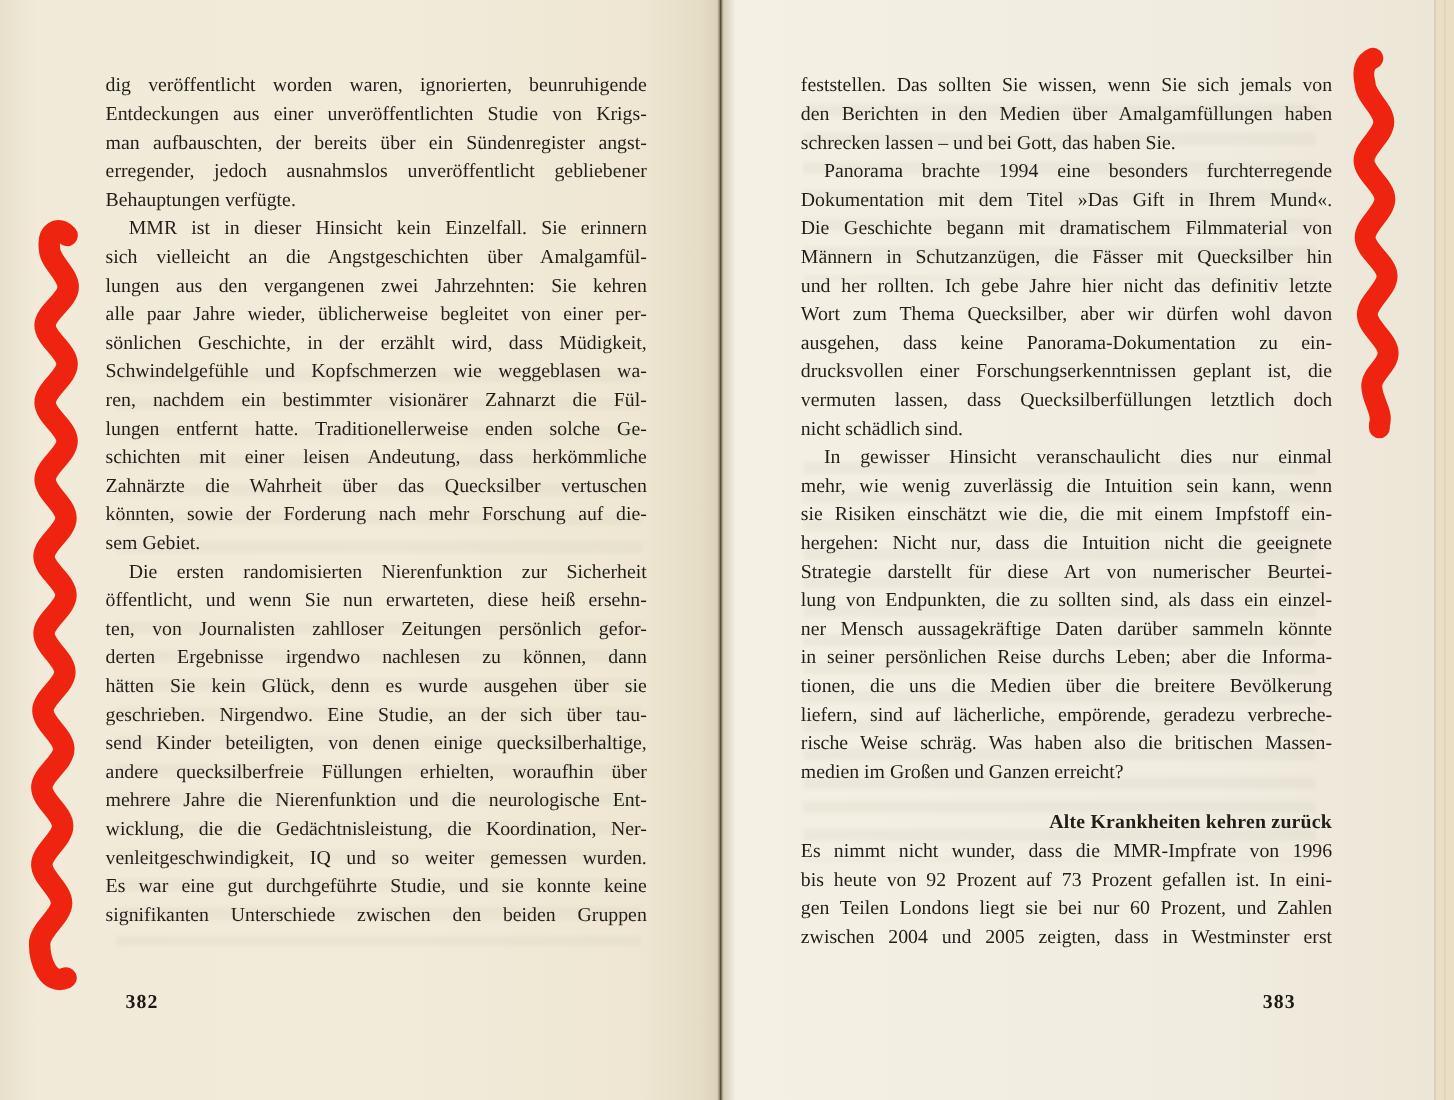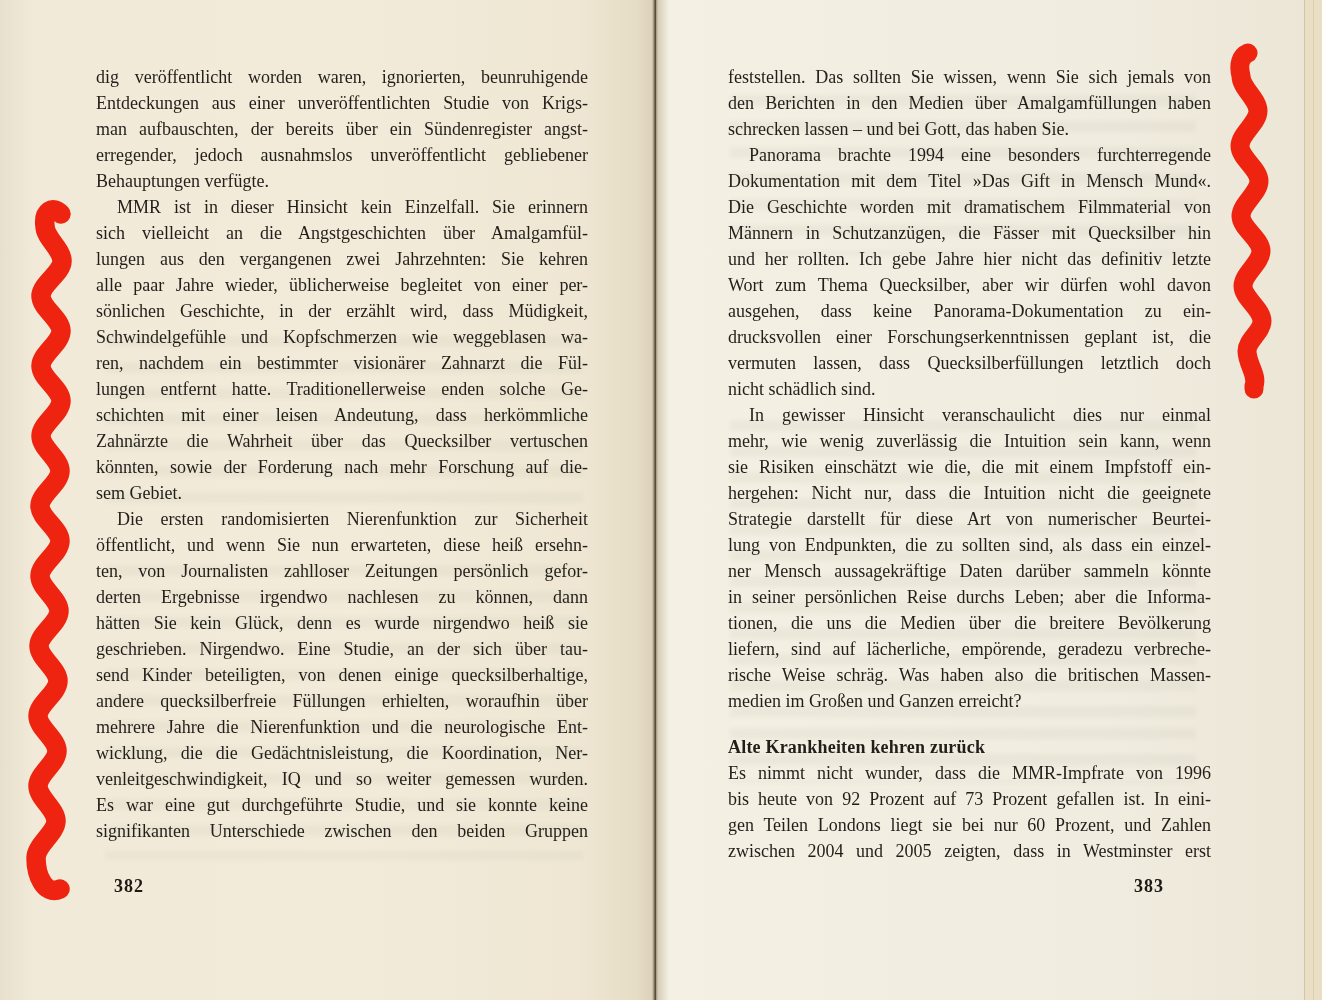--- a/index.html
+++ b/index.html
@@ -21,23 +21,23 @@
     background:repeating-linear-gradient(180deg,rgba(128,138,116,.14) 0 11px,rgba(0,0,0,0) 11px 26px);}
 
   .text-col{position:absolute;color:#221e1a;font-size:18px;line-height:26px;}
   .col-left{left:96px;top:64px;width:492px;}
   .col-right{left:728px;top:64px;width:483px;}
   .line{height:26px;}
   .just{text-align:justify;text-align-last:justify;}
   .indent{text-indent:21px;}
   .bold{font-weight:bold;letter-spacing:.2px;}
 
-  .pagenum{position:absolute;top:876px;font-weight:bold;font-size:18px;color:#1d1915;letter-spacing:1px;}
+  .pagenum{position:absolute;top:900px;font-weight:bold;font-size:18px;color:#1d1915;letter-spacing:1px;}
   .pn-left{left:114px;}
-  .pn-right{left:1134px;width:58px;text-align:left;}
+  .pn-right{left:1134px;width:58px;text-align:center;}
 
   svg.marks{position:absolute;left:0;top:0;pointer-events:none;}
 </style>
 </head>
 <body>
 
 <div class="spread">
 
   <div class="page page-left">
     <div class="ghost" style="left:105px;top:336px;width:478px;height:170px;"></div>
@@ -71,57 +71,57 @@
       <div class="line just">ren, nachdem ein bestimmter visionärer Zahnarzt die Fül-</div>
       <div class="line just">lungen entfernt hatte. Traditionellerweise enden solche Ge-</div>
       <div class="line just">schichten mit einer leisen Andeutung, dass herkömmliche</div>
       <div class="line just">Zahnärzte die Wahrheit über das Quecksilber vertuschen</div>
       <div class="line just">könnten, sowie der Forderung nach mehr Forschung auf die-</div>
       <div class="line">sem Gebiet.</div>
       <div class="line just indent">Die ersten randomisierten Nierenfunktion zur Sicherheit</div>
       <div class="line just">öffentlicht, und wenn Sie nun erwarteten, diese heiß ersehn-</div>
       <div class="line just">ten, von Journalisten zahlloser Zeitungen persönlich gefor-</div>
       <div class="line just">derten Ergebnisse irgendwo nachlesen zu können, dann</div>
-      <div class="line just">hätten Sie kein Glück, denn es wurde nirgendwo heiß sie</div>
+      <div class="line just">hätten Sie kein Glück, denn es wurde ausgehen über sie</div>
       <div class="line just">geschrieben. Nirgendwo. Eine Studie, an der sich über tau-</div>
       <div class="line just">send Kinder beteiligten, von denen einige quecksilberhaltige,</div>
       <div class="line just">andere quecksilberfreie Füllungen erhielten, woraufhin über</div>
       <div class="line just">mehrere Jahre die Nierenfunktion und die neurologische Ent-</div>
       <div class="line just">wicklung, die die Gedächtnisleistung, die Koordination, Ner-</div>
       <div class="line just">venleitgeschwindigkeit, IQ und so weiter gemessen wurden.</div>
       <div class="line just">Es war eine gut durchgeführte Studie, und sie konnte keine</div>
       <div class="line just">signifikanten Unterschiede zwischen den beiden Gruppen</div>
     </div>
   <div class="text-col col-right" id="right-col">
       <div class="line just">feststellen. Das sollten Sie wissen, wenn Sie sich jemals von</div>
       <div class="line just">den Berichten in den Medien über Amalgamfüllungen haben</div>
       <div class="line">schrecken lassen – und bei Gott, das haben Sie.</div>
       <div class="line just indent">Panorama brachte 1994 eine besonders furchterregende</div>
-      <div class="line just">Dokumentation mit dem Titel »Das Gift in Mensch Mund«.</div>
-      <div class="line just">Die Geschichte worden mit dramatischem Filmmaterial von</div>
+      <div class="line just">Dokumentation mit dem Titel »Das Gift in Ihrem Mund«.</div>
+      <div class="line just">Die Geschichte begann mit dramatischem Filmmaterial von</div>
       <div class="line just">Männern in Schutzanzügen, die Fässer mit Quecksilber hin</div>
       <div class="line just">und her rollten. Ich gebe Jahre hier nicht das definitiv letzte</div>
       <div class="line just">Wort zum Thema Quecksilber, aber wir dürfen wohl davon</div>
       <div class="line just">ausgehen, dass keine Panorama-Dokumentation zu ein-</div>
       <div class="line just">drucksvollen einer Forschungserkenntnissen geplant ist, die</div>
       <div class="line just">vermuten lassen, dass Quecksilberfüllungen letztlich doch</div>
       <div class="line">nicht schädlich sind.</div>
       <div class="line just indent">In gewisser Hinsicht veranschaulicht dies nur einmal</div>
       <div class="line just">mehr, wie wenig zuverlässig die Intuition sein kann, wenn</div>
       <div class="line just">sie Risiken einschätzt wie die, die mit einem Impfstoff ein-</div>
       <div class="line just">hergehen: Nicht nur, dass die Intuition nicht die geeignete</div>
       <div class="line just">Strategie darstellt für diese Art von numerischer Beurtei-</div>
       <div class="line just">lung von Endpunkten, die zu sollten sind, als dass ein einzel-</div>
       <div class="line just">ner Mensch aussagekräftige Daten darüber sammeln könnte</div>
       <div class="line just">in seiner persönlichen Reise durchs Leben; aber die Informa-</div>
       <div class="line just">tionen, die uns die Medien über die breitere Bevölkerung</div>
       <div class="line just">liefern, sind auf lächerliche, empörende, geradezu verbreche-</div>
       <div class="line just">rische Weise schräg. Was haben also die britischen Massen-</div>
       <div class="line">medien im Großen und Ganzen erreicht?</div>
-      <div class="line bold" style="margin-top: 20px;">Alte Krankheiten kehren zurück</div>
+      <div class="line bold" style="margin-top: 20px; text-align: right;">Alte Krankheiten kehren zurück</div>
       <div class="line just">Es nimmt nicht wunder, dass die MMR-Impfrate von 1996</div>
       <div class="line just">bis heute von 92 Prozent auf 73 Prozent gefallen ist. In eini-</div>
       <div class="line just">gen Teilen Londons liegt sie bei nur 60 Prozent, und Zahlen</div>
       <div class="line just">zwischen 2004 und 2005 zeigten, dass in Westminster erst</div>
     </div>
 
   <div class="pagenum pn-left">382</div>
   <div class="pagenum pn-right">383</div>
 
   <svg class="marks" width="1322" height="1000" viewBox="0 0 1322 1000">

